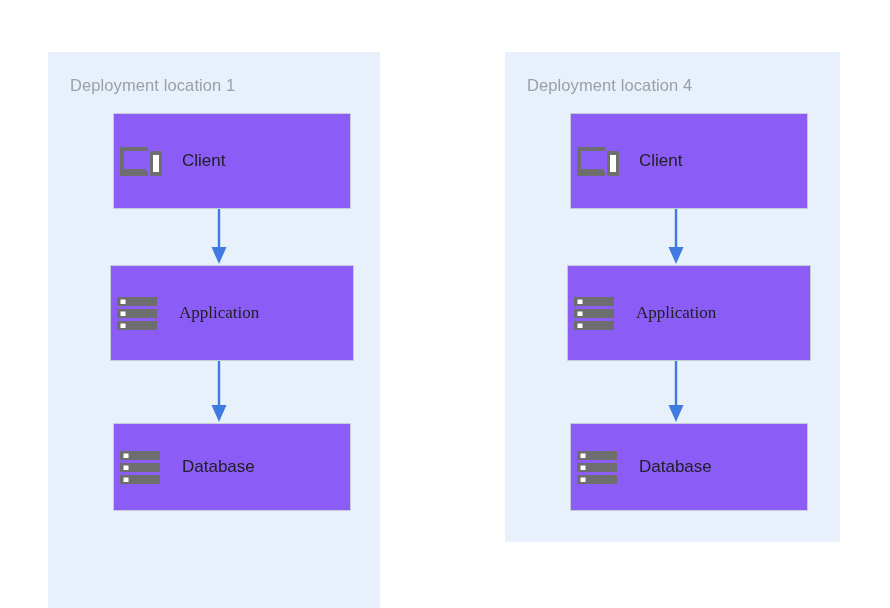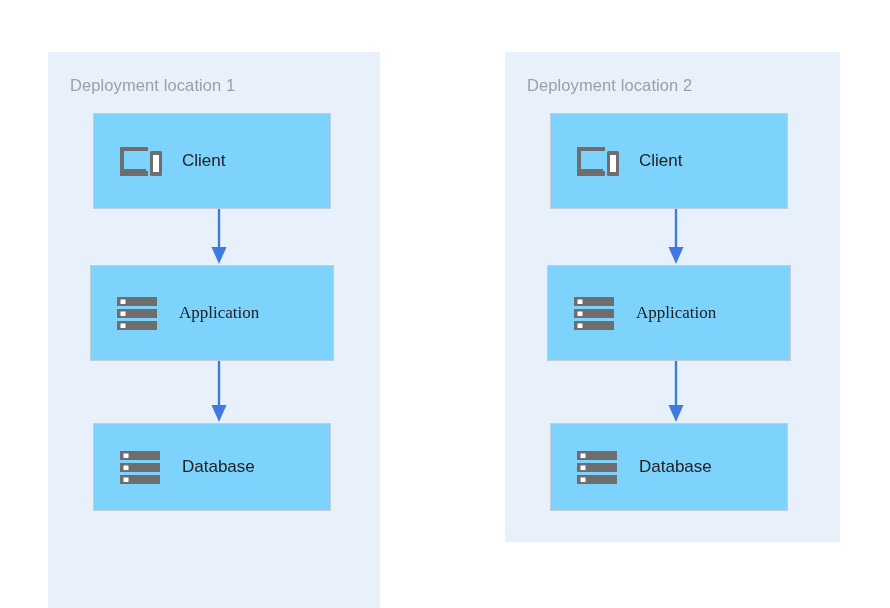--- a/index.html
+++ b/index.html
@@ -38,26 +38,27 @@
     top: 24px;
     font-size: 16.5px;
     color: #9aa0a6;
     letter-spacing: 0.1px;
     white-space: nowrap;
   }
 
   
   .node {
     position: absolute;
-    background: #7dd3fc;
+    background: #8b5cf6;
     border: 1px solid #c3ccd7;
     box-sizing: border-box;
     display: flex;
     align-items: center;
-    padding-left: 24px;
+    padding-left: 4px;
+    margin-left: 20px;
   }
   .node-client      { left: 45px; top: 61px;  width: 238px; height: 96px; }
   .node-application { left: 42px; top: 213px; width: 244px; height: 96px; font-family: Liberation Serif, serif; }
   .node-database    { left: 45px; top: 371px; width: 238px; height: 88px; }
 
   .node-icon {
     width: 46px;
     height: 40px;
     flex: 0 0 auto;
     display: block;
@@ -126,21 +127,21 @@
         <rect x="5.5" y="18.5" width="5" height="4.5" fill="#ffffff"></rect>
         <rect x="2" y="28" width="40" height="9" fill="#6e6e6e"></rect>
         <rect x="5.5" y="30.5" width="5" height="4.5" fill="#ffffff"></rect>
       </svg>
       <span class="node-label">Database</span>
     </div>
   </div>
 
   <div class="zone zone-2">
 
-    <div class="zone-title">Deployment location 2</div>
+    <div class="zone-title">Deployment location 4</div>
 
     <div class="node node-client">
       <svg class="node-icon" viewBox="0 0 46 40">
         <path d="M2 6 h28 v4 H6 v18 h22 v4 H2 Z" fill="#6e6e6e"></path>
         <rect x="2" y="30" width="28" height="5" fill="#6e6e6e"></rect>
         <rect x="32" y="10" width="12" height="25" rx="1.5" fill="#6e6e6e"></rect>
         <rect x="35" y="14" width="6" height="17" fill="#ffffff"></rect>
       </svg>
       <span class="node-label">Client</span>
     </div>

